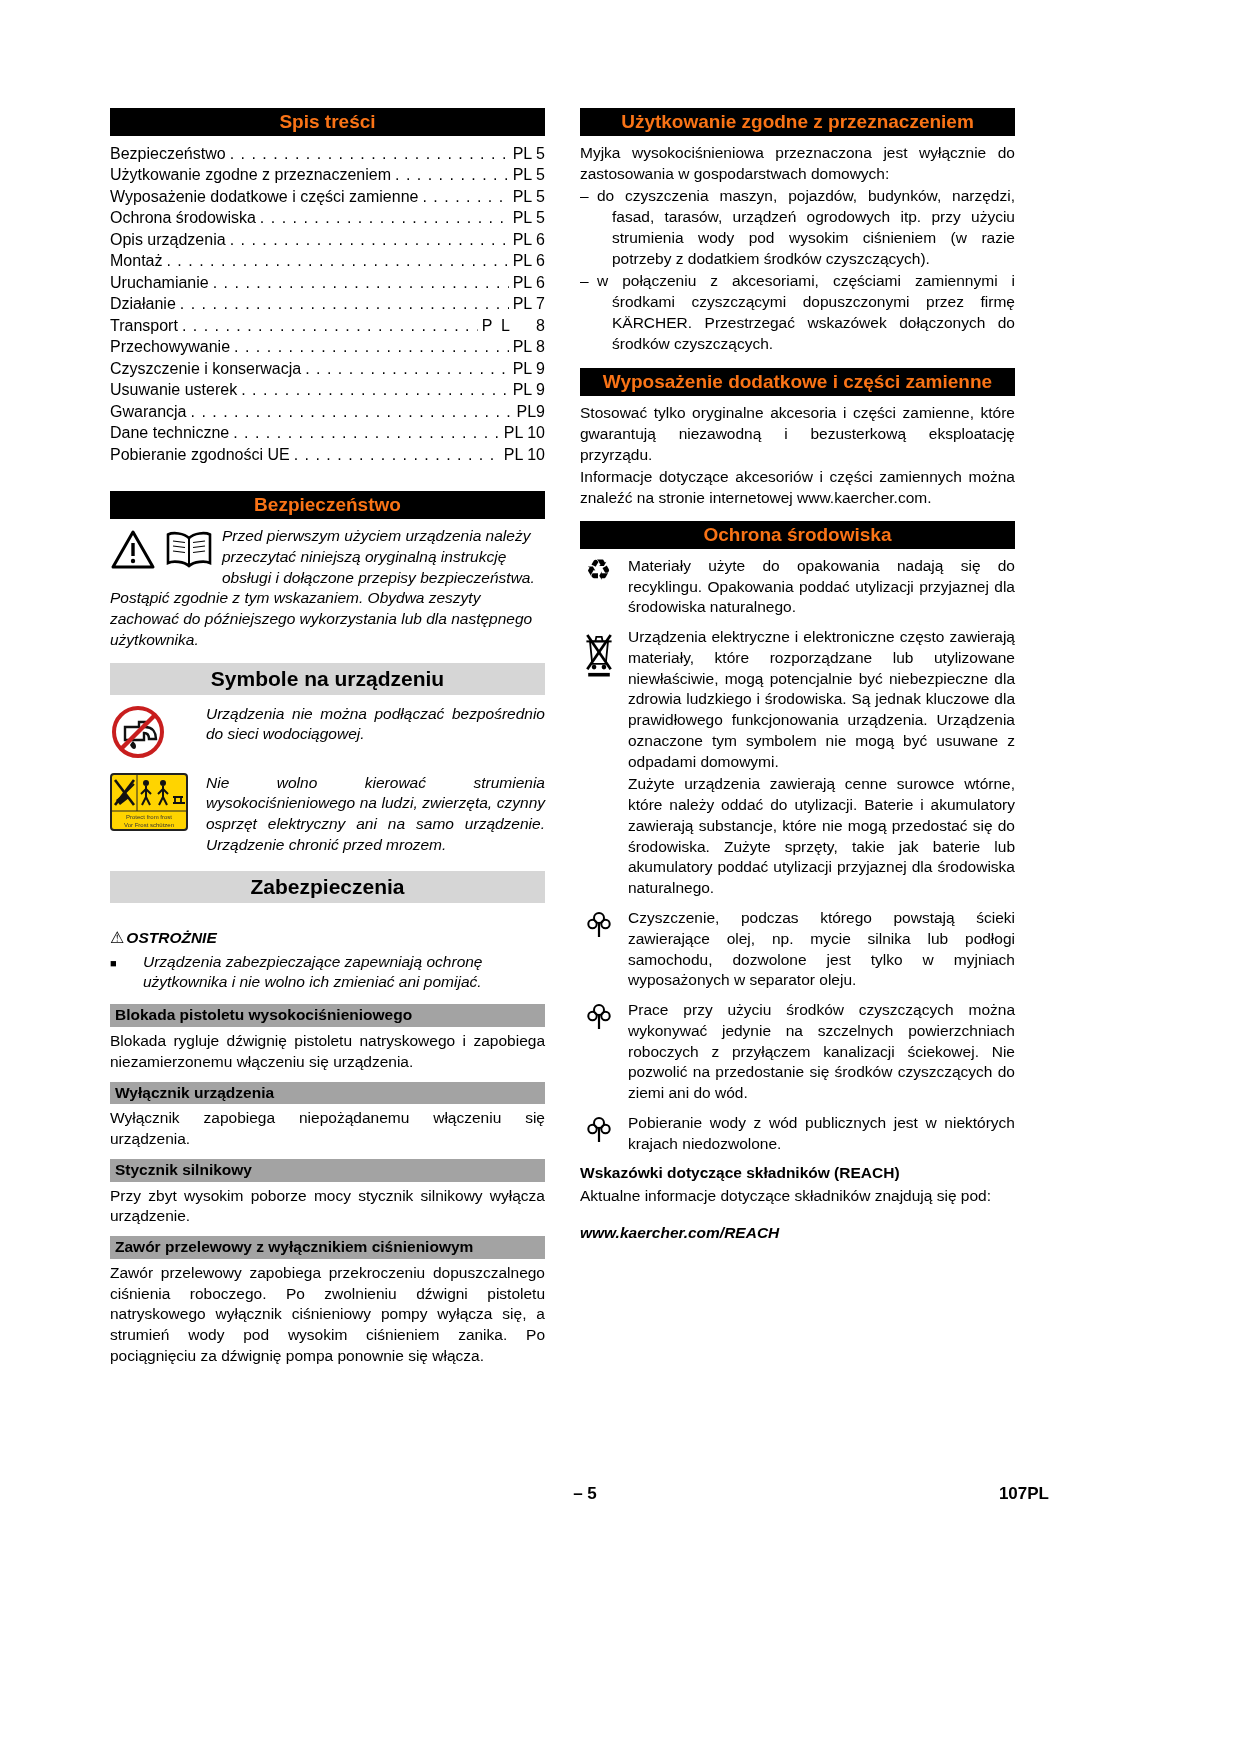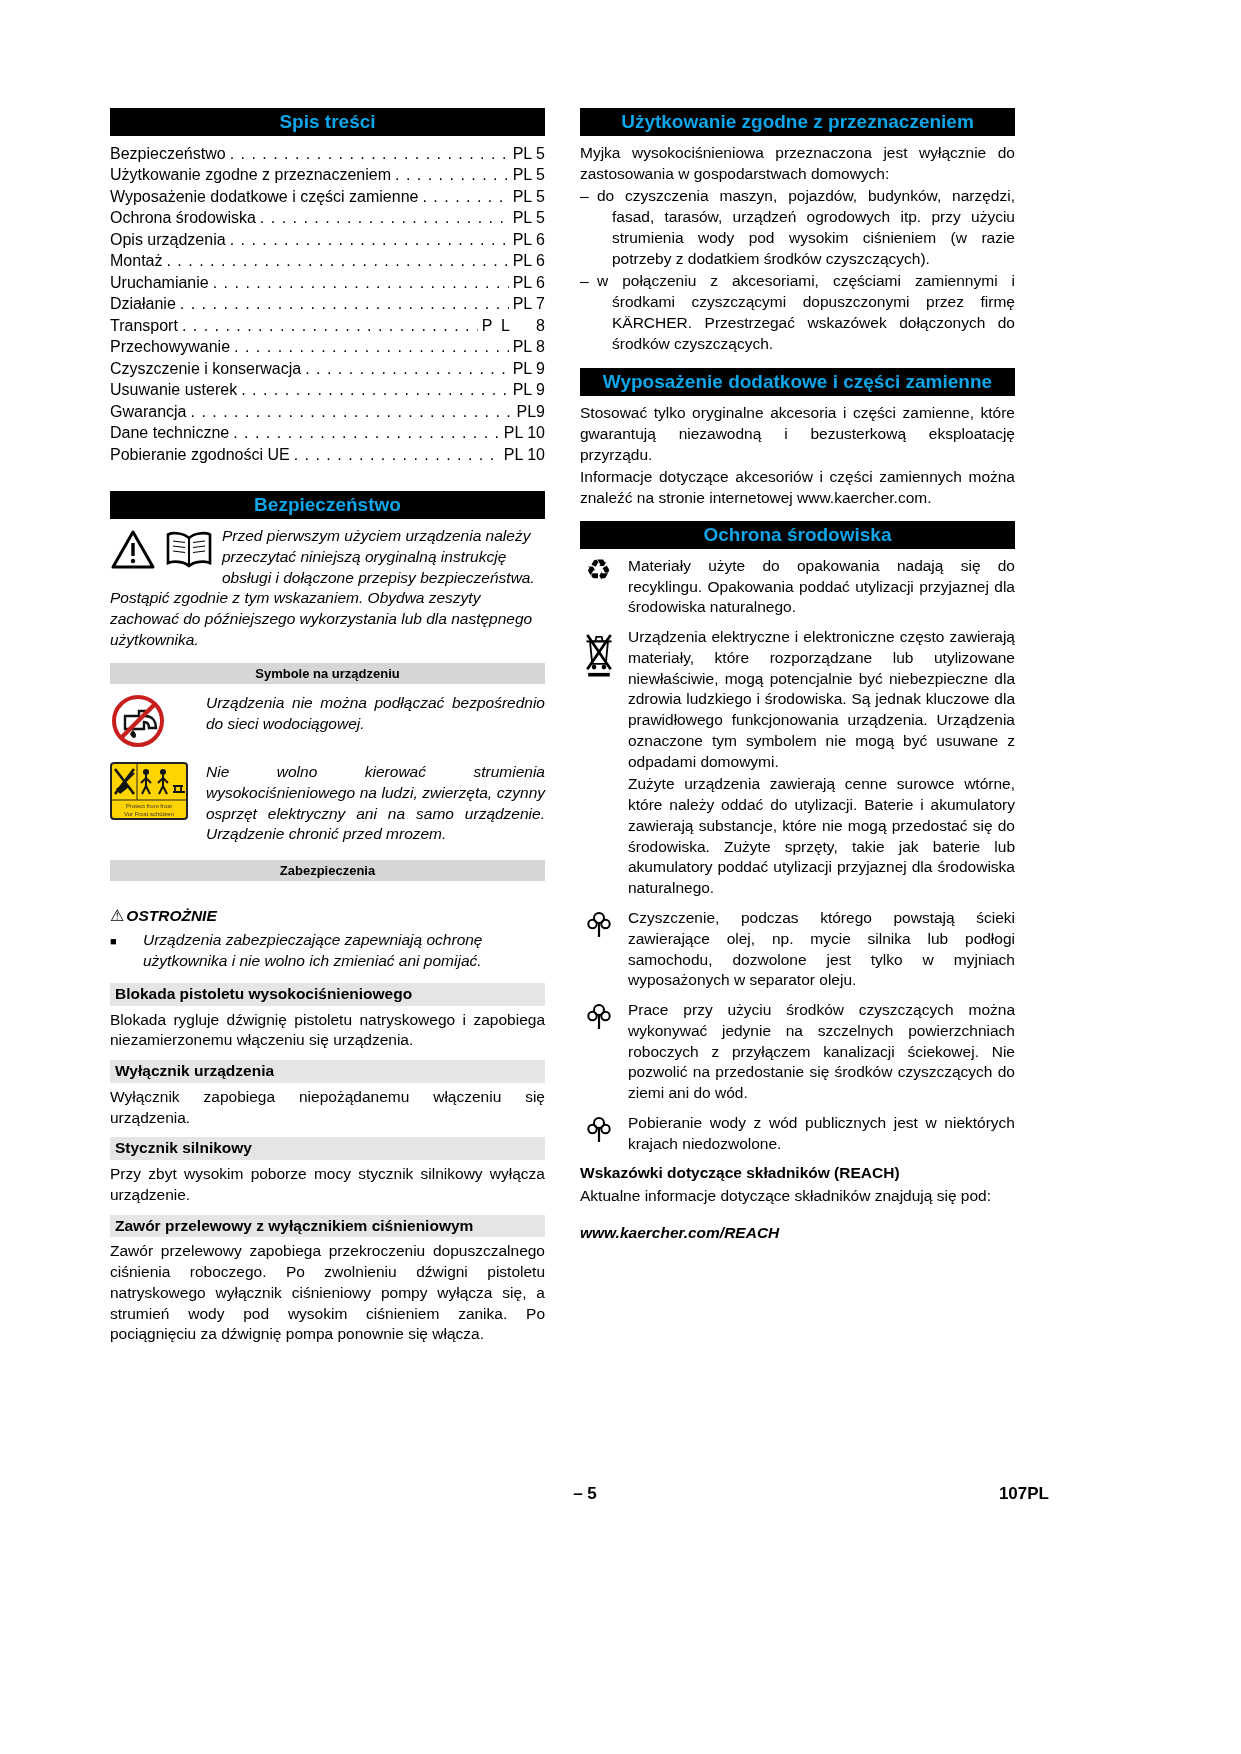--- a/index.html
+++ b/index.html
@@ -2,23 +2,23 @@
 <html><head>
 <meta charset="utf-8">
 <style>
   * { margin:0; padding:0; box-sizing:border-box; }
   html,body { width:1241px; height:1754px; background:#ffffff; }
   body { font-family:"Liberation Sans","DejaVu Sans",sans-serif; font-size:15.5px; color:#000; line-height:1.34; position:relative; overflow:hidden; }
   .content { position:absolute; left:110px; top:108px; width:950px; }
   .columns { display:flex; gap:35px; }
   .col { width:435px; }
 
-  .h1 { background:#000; color:#0ea5e9; font-weight:bold; font-size:19px; text-align:center; padding:2px 6px; margin-bottom:7px; line-height:1.25; }
-  .h2 { background:#d6d6d6; font-weight:bold; font-size:13px; text-align:center; padding:2px 4px; margin:12px 0 9px; }
-  .h3 { background:#e5e5e5; font-weight:bold; font-size:15.5px; text-align:left; padding:1px 5px; margin:9px 0 4px; }
+  .h1 { background:#000; color:#f97316; font-weight:bold; font-size:19px; text-align:center; padding:2px 6px; margin-bottom:7px; line-height:1.25; }
+  .h2 { background:#d6d6d6; font-weight:bold; font-size:21px; text-align:center; padding:2px 4px; margin:12px 0 9px; }
+  .h3 { background:#a3a3a3; font-weight:bold; font-size:15.5px; text-align:left; padding:1px 5px; margin:9px 0 4px; }
   p { margin:0 0 2px; }
   .just { text-align:justify; }
   .italic { font-style:italic; }
   .bold { font-weight:bold; }
   .bi { font-weight:bold; font-style:italic;margin-top:16px; }
   .mt26 { margin-top:26px; }
   .mt12 { margin-top:12px; }
 
   
   .toc { margin-bottom:4px; }

